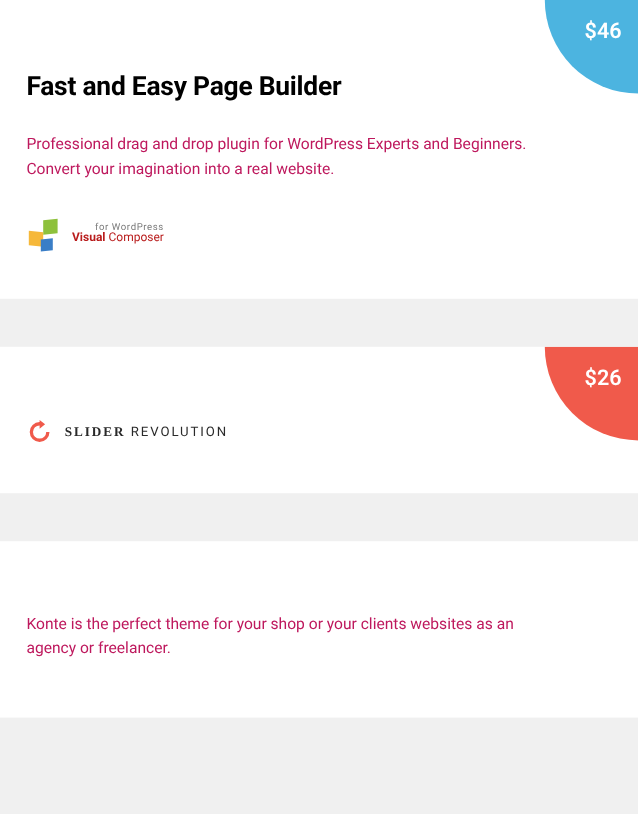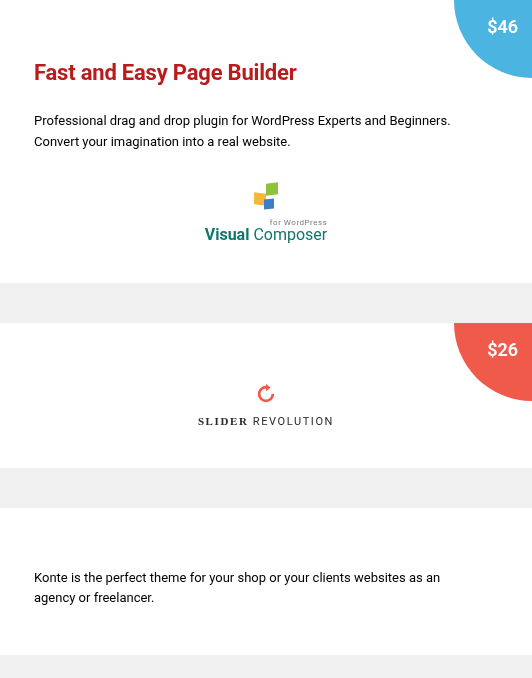--- a/index.html
+++ b/index.html
@@ -6,21 +6,21 @@
 body {
   width: 532px;
   background: #f0f0f0;
   font-family: -apple-system, BlinkMacSystemFont, "Segoe UI", Roboto, Helvetica, Arial, sans-serif;
   color: #333;
 }
 .card {
   background: #fff;
   position: relative;
   overflow: hidden;
-  padding: 60px 34px 40px 34px;
+  padding: 60px 34px 40px 22px;
 }
 .card + .card { margin-top: 40px; }
 .card:last-child { padding-bottom: 18px; }
 .badge {
   position: absolute;
   top: 0;
   right: 0;
   width: 78px;
   height: 78px;
   border-bottom-left-radius: 78px;
@@ -30,50 +30,50 @@
   padding: 16px 14px 0 0;
   color: #fff;
   font-size: 18px;
   font-weight: 600;
 }
 .badge.blue { background: #4cb4e0; }
 .badge.red  { background: #f05a4b; }
 .title {
   font-size: 22px;
   font-weight: 700;
-  color: #b91c1c;
+  color: #000000;
   margin-bottom: 26px;
   letter-spacing: -0.2px;
 }
 .desc {
   font-size: 13px;
   line-height: 1.6;
-  color: #000000;
+  color: #be185d;
   margin-bottom: 28px;
   max-width: 440px;
 }
-.logo-row { display: flex; align-items: center; gap: 10px; flex-direction: column; }
+.logo-row { display: flex; align-items: center; gap: 10px; }
 
 
 .vc-icon { width: 28px; height: 28px; position: relative; }
 .vc-icon .cube1 {
   position: absolute; width: 12px; height: 12px; background: #8ec13c;
   top: 2px; right: 2px; transform: skewY(-6deg);
 }
 .vc-icon .cube2 {
   position: absolute; width: 12px; height: 12px; background: #f6b83a;
   top: 12px; left: 2px; transform: skewY(6deg);
 }
 .vc-icon .cube3 {
   position: absolute; width: 10px; height: 10px; background: #3a7ec7;
   bottom: 0; right: 6px; transform: skewY(-6deg);
 }
 .vc-text { display: flex; flex-direction: column; line-height: 1; }
 .vc-small { font-size: 8px; color: #7a7a7a; align-self: flex-end; letter-spacing: 0.5px; }
-.vc-main { font-size: 16px; color: #0f766e; }
+.vc-main { font-size: 10px; color: #b91c1c; }
 .vc-main .b { font-weight: 700; }
 
 
 .sr-icon { width: 22px; height: 22px; position: relative; }
 .sr-icon svg { width: 22px; height: 22px; }
 .sr-text { font-size: 11px; letter-spacing: 1.6px; color: #2a2a2a; }
 .sr-text .b { font-weight: 800; font-family: Liberation Serif, serif; }
 </style>
 </head>
 <body>

